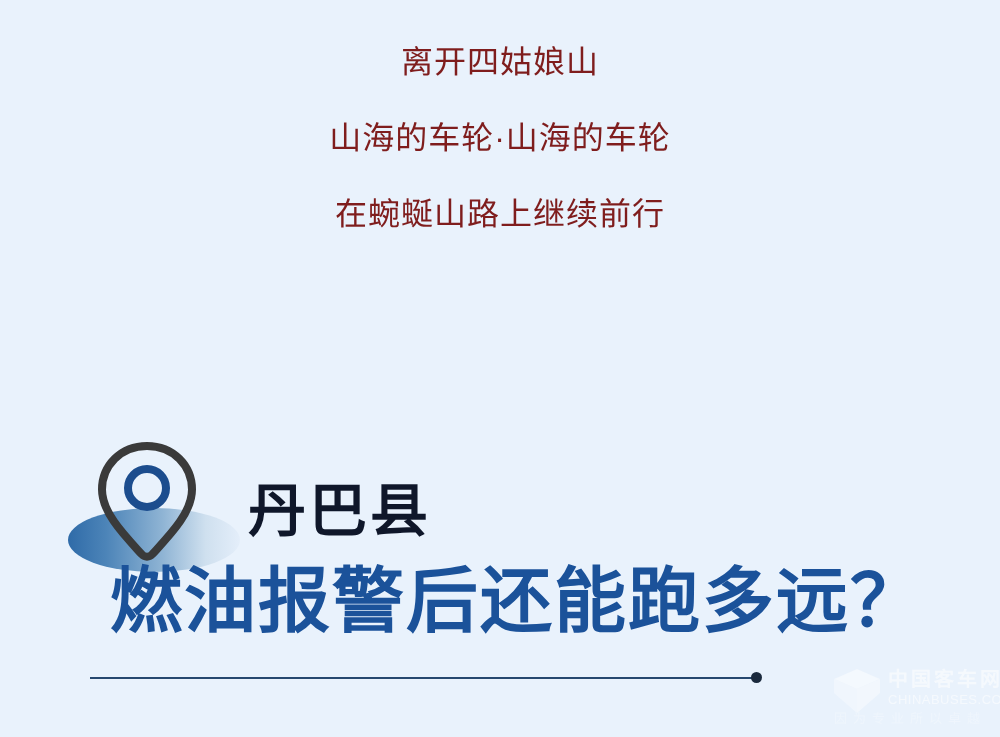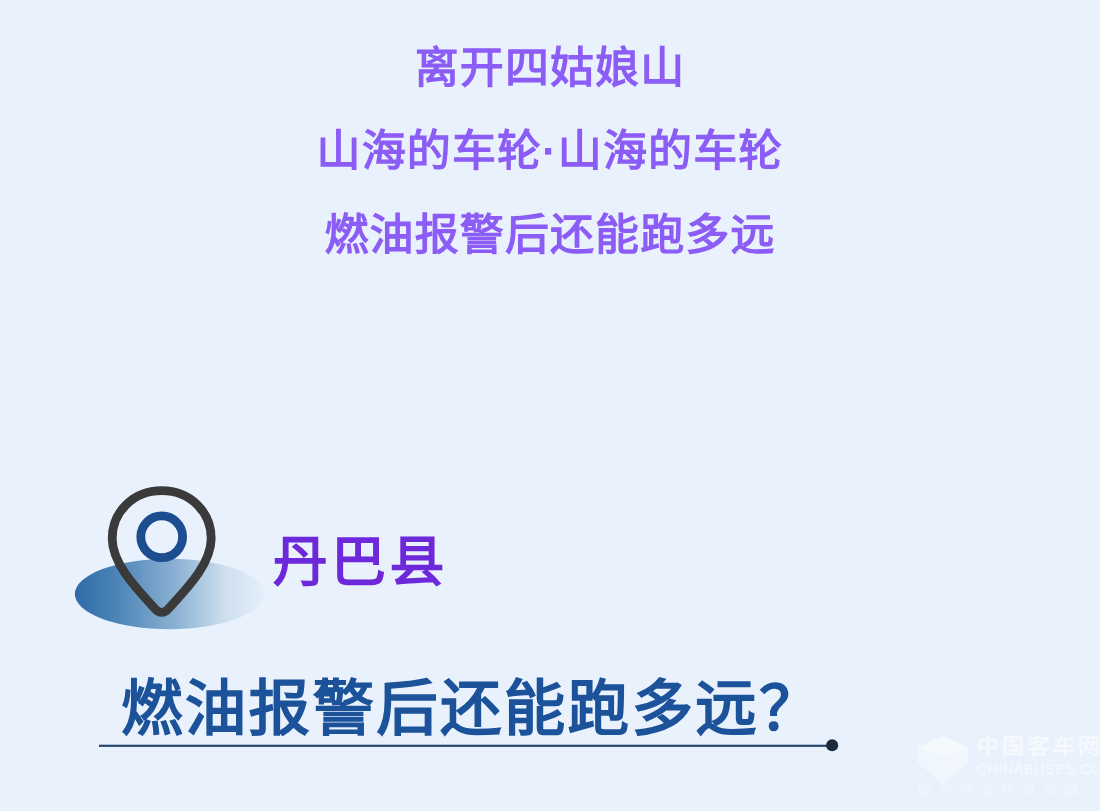--- a/index.html
+++ b/index.html
@@ -25,24 +25,24 @@
   
   .intro {
     position: absolute;
     top: 24px;
     left: 0;
     width: 1000px;
     text-align: center;
   }
   .intro-line {
     display: block;
-    color: #8b5cf6;
-    font-size: 40px;
+    color: #7f1d1d;
+    font-size: 32px;
     line-height: 76px;
-    font-weight: 700;
+    font-weight: 400;
     letter-spacing: 1px;
     white-space: nowrap;
   }
 
   
   .location-block {
     position: absolute;
     left: 0;
     top: 432px;
     width: 1000px;
@@ -72,34 +72,34 @@
   .pin-svg {
     position: absolute;
     left: 34px;
     top: 8px;
   }
 
   .county-name {
     position: absolute;
     left: 248px;
     top: 42px;
-    font-size: 50px;
+    font-size: 58px;
     line-height: 74px;
     font-weight: 700;
-    color: #6d28d9;
+    color: #0f172a;
     letter-spacing: 3px;
     white-space: nowrap;
   }
 
   
   .question {
     position: absolute;
     left: 110px;
-    top: 614px;
-    font-size: 56px;
+    top: 570px;
+    font-size: 72px;
     line-height: 62px;
     font-weight: 700;
     color: #1b529a;
     letter-spacing: 2px;
     white-space: nowrap;
   }
 
   
   .divider {
     position: absolute;
@@ -176,21 +176,21 @@
   }
 </style>
 </head>
 <body>
 
 <div class="page">
 
   <div class="intro">
     <span class="intro-line">离开四姑娘山</span>
     <span class="intro-line">山海的车轮·山海的车轮</span>
-    <span class="intro-line">燃油报警后还能跑多远</span>
+    <span class="intro-line">在蜿蜒山路上继续前行</span>
   </div>
 
   <div class="location-block">
 
     <div class="pin-wrap">
       <div class="pin-shadow"></div>
       <svg class="pin-svg" width="106" height="122" viewBox="0 0 106 122">
         <path d="M53 6
                  C26.5 6 8 26 8 49.5
                  C8 73 31 96 47.5 114

